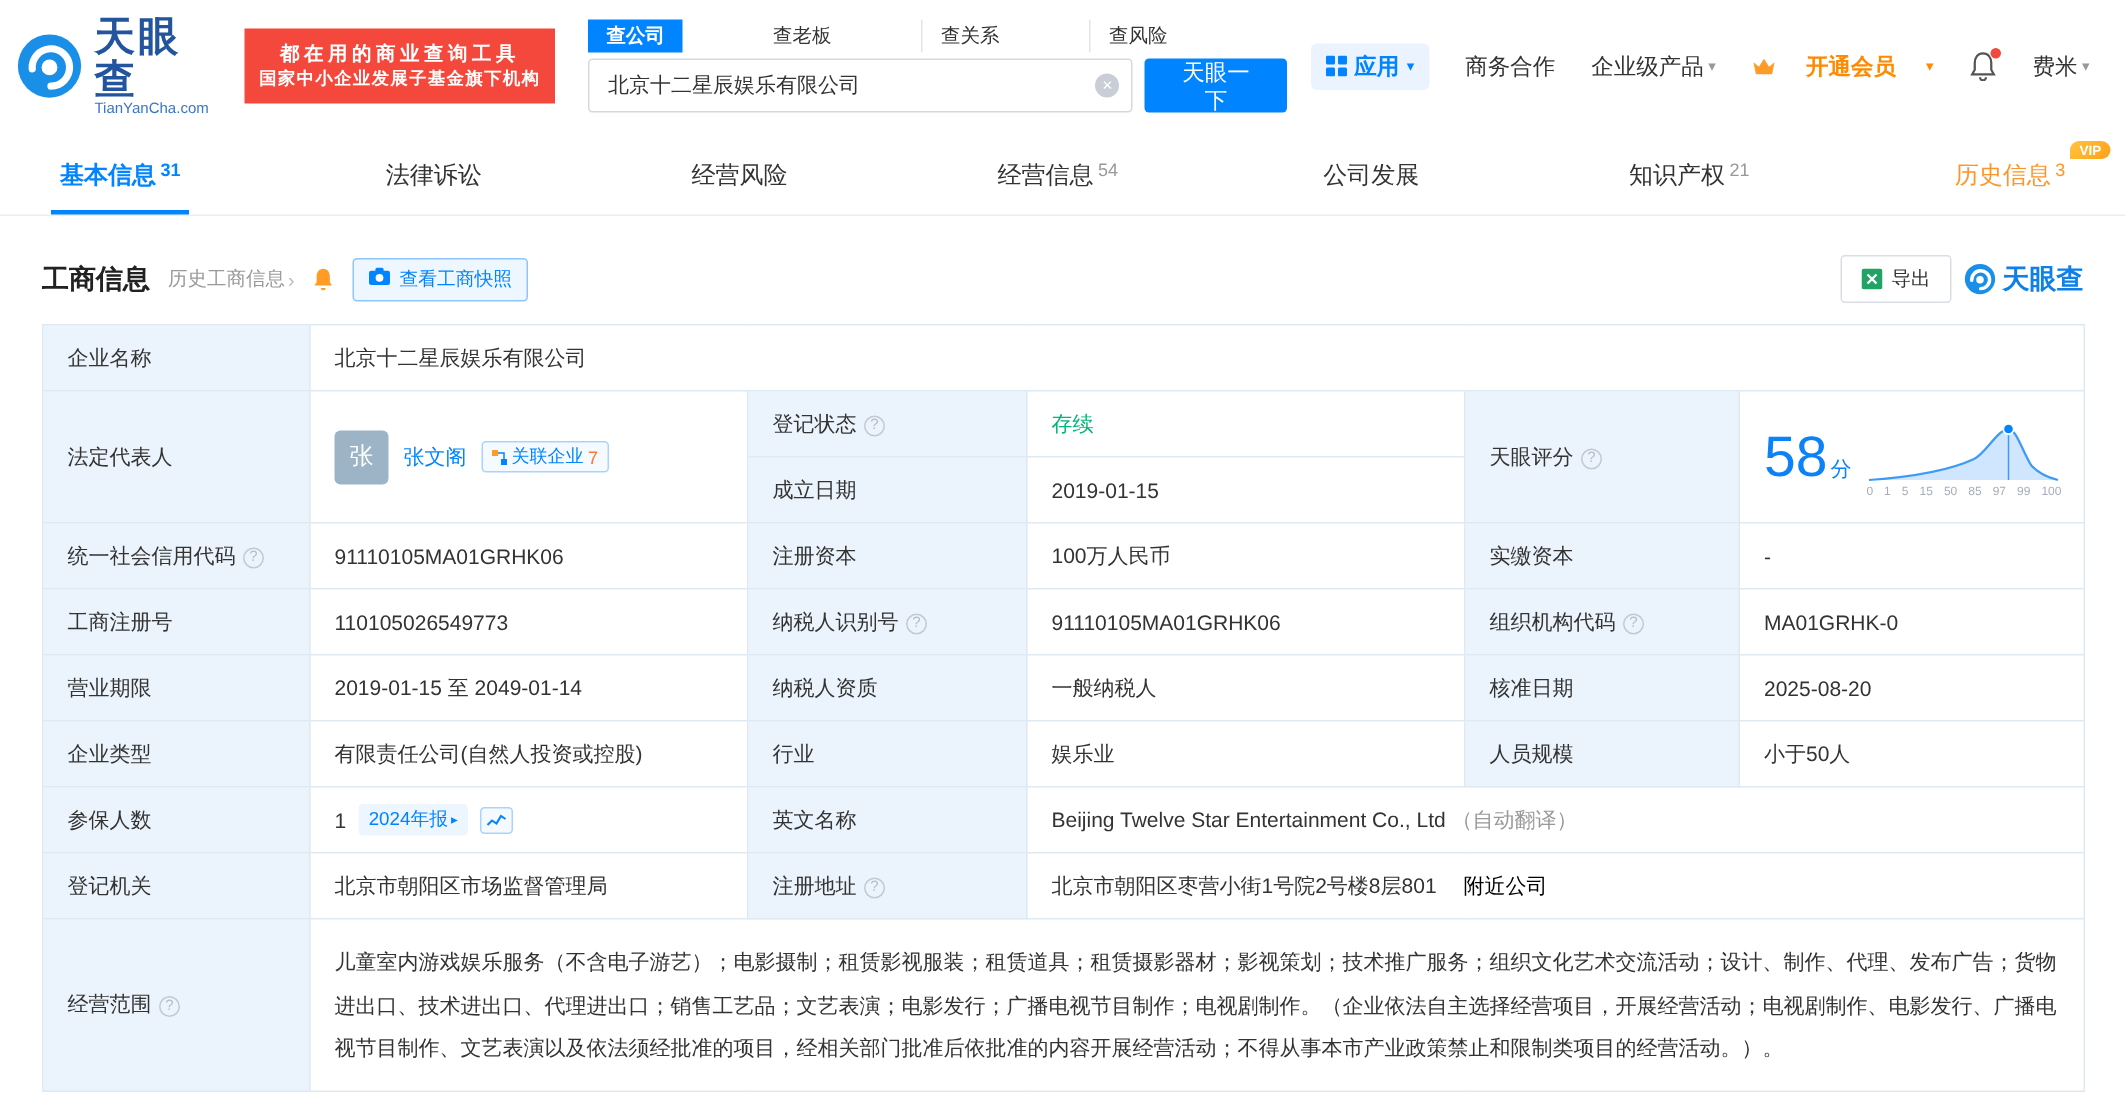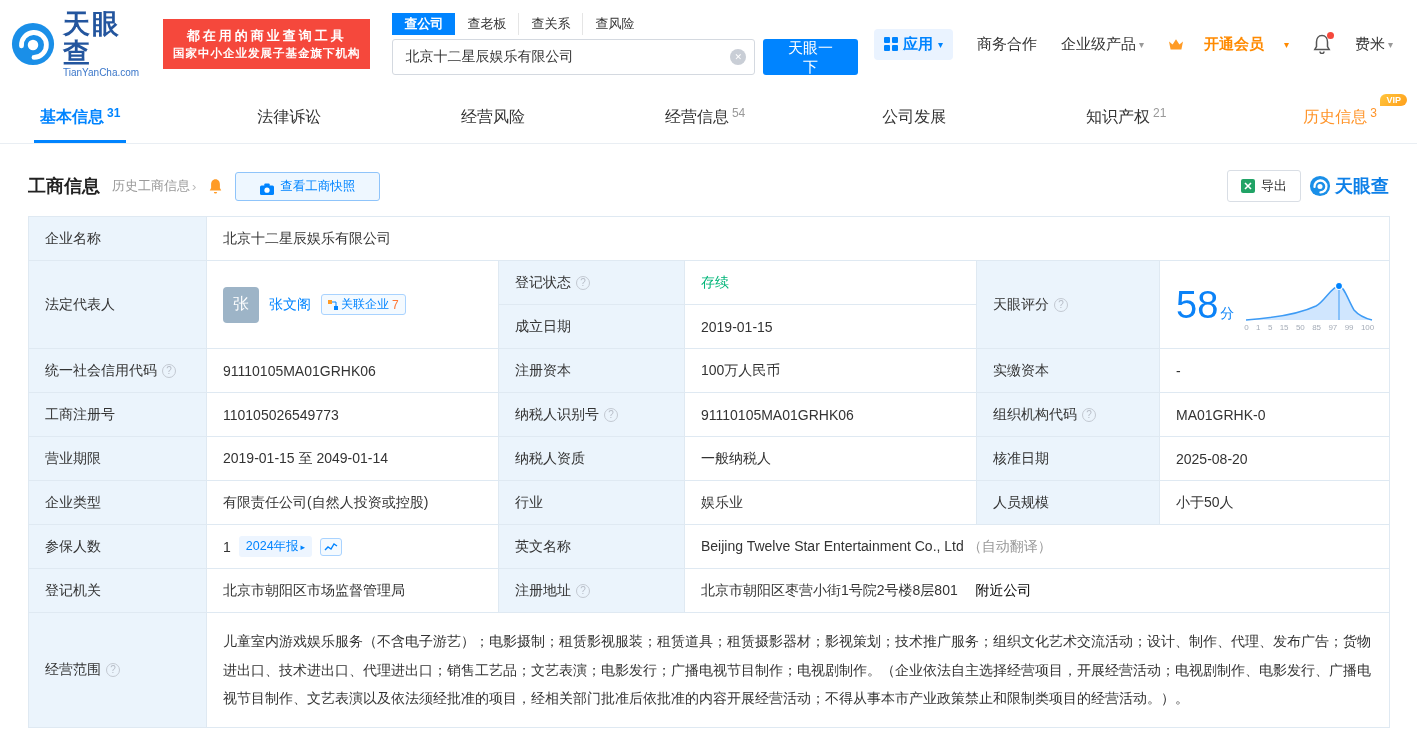--- a/index.html
+++ b/index.html
@@ -9,21 +9,21 @@
 
   
   .topbar { display:flex; align-items:center; padding:10px 24px 10px 10px; gap:16px; height:88px; }
   .logo { display:flex; align-items:center; gap:7px; cursor:pointer; }
   .logo-text-cn { font-size:27px; font-weight:bold; color:#23559e; letter-spacing:2px; line-height:1.05; }
   .logo-text-en { font-size:10px; color:#3a76c9; }
   .promo-banner { background:#f5483c; color:#fff; text-align:center; padding:7px 10px; line-height:1.5; white-space:nowrap; }
   .promo-banner .l1 { font-size:13px; font-weight:bold; letter-spacing:3px; }
   .promo-banner .l2 { font-size:11.5px; font-weight:bold; letter-spacing:1px; }
   .search-block { display:flex; flex-direction:column; margin-left:6px; }
-  .search-tabs { display:flex; align-items:center; margin-bottom:4px; }
+  .search-tabs { display:flex; align-items:center; margin-bottom:4px;gap:48px; }
   .stab { font-size:13px; color:#333; padding:2px 12px; cursor:pointer; }
   .stab.active { background:#0084ff; color:#fff; font-weight:bold; }
   .stab.plain + .stab.plain { border-left:1px solid #e5e5e5; }
   .search-row { display:flex; align-items:center; }
   .search-input-wrap { position:relative; width:372px; }
   .search-input { width:100%; height:36px; border:1px solid #d4d9e0; border-radius:3px; padding:0 32px 0 12px; font-size:14px; color:#333; outline:none; font-family:inherit; }
   .clear-icon { position:absolute; right:9px; top:10px; width:16px; height:16px; background:#c9ced6; color:#fff; border-radius:50%; font-size:9px; line-height:16px; text-align:center; cursor:pointer; }
   .search-btn { height:36px; margin-left:8px; padding:0 18px; background:#0084ff; border:none; color:#fff; font-size:15px; border-radius:3px; cursor:pointer; font-family:inherit; }
   .top-right { margin-left:auto; display:flex; align-items:center; gap:24px; font-size:15px; white-space:nowrap; }
   .app-btn { display:flex; align-items:center; gap:5px; background:#eaf3ff; color:#0084ff; padding:6px 10px; border-radius:4px; cursor:pointer; font-weight:bold; }
@@ -43,21 +43,21 @@
   .tab.active .tab-count { color:#0084ff; }
   .tab.orange, .tab.orange .tab-count { color:#ff9429; }
   .vip-ribbon { position:absolute; top:2px; right:-24px; background:linear-gradient(135deg,#ffc53d,#ff9f1a); color:#fff; font-size:9px; font-weight:bold; padding:1px 6px; border-radius:7px 7px 7px 0; }
 
   
   .section-head { display:flex; align-items:center; gap:12px; padding:26px 28px 14px; }
   .section-title { font-size:18px; font-weight:bold; color:#222; }
   .history-link { font-size:13px; color:#999; cursor:pointer; display:flex; align-items:center; gap:2px; }
   .chev { font-size:13px; color:#bbb; }
   .alert-bell { cursor:pointer; display:flex; }
-  .snapshot-btn { display:flex; align-items:flex-end; gap:6px; background:#eef7ff; border:1px solid #8fc4fa; color:#0084ff; font-size:12.5px; padding:5px 24px; border-radius:3px; cursor:pointer; font-family:inherit; }
+  .snapshot-btn { display:flex; align-items:flex-start; gap:6px; background:#eef7ff; border:1px solid #8fc4fa; color:#0084ff; font-size:12.5px; padding:5px 10px; border-radius:3px; cursor:pointer; font-family:inherit; }
   .sh-right { margin-left:auto; display:flex; align-items:center; gap:8px; }
   .export-btn { display:flex; align-items:center; gap:6px; background:#fff; border:1px solid #d9dee5; color:#333; font-size:13px; padding:6px 13px; border-radius:3px; cursor:pointer; font-family:inherit; }
   .brand { display:flex; align-items:center; gap:4px; cursor:pointer; }
   .brand-text { font-size:18px; font-weight:bold; color:#0e80e8; }
 
   
   .info-table { border-collapse:collapse; margin:0 28px; width:1361px; table-layout:fixed; font-size:14px; }
   .info-table td { border:1px solid #dfe9f2; padding:8px 16px; height:44px; vertical-align:middle; color:#333; word-break:break-all; }
   .info-table td.lbl { background:#ebf4fc; }
   .help { display:inline-block; width:14px; height:14px; border:1px solid #c3c9d2; border-radius:50%; color:#b7bdc7; font-size:10px; line-height:12px; text-align:center; margin-left:5px; cursor:pointer; vertical-align:1px; }

